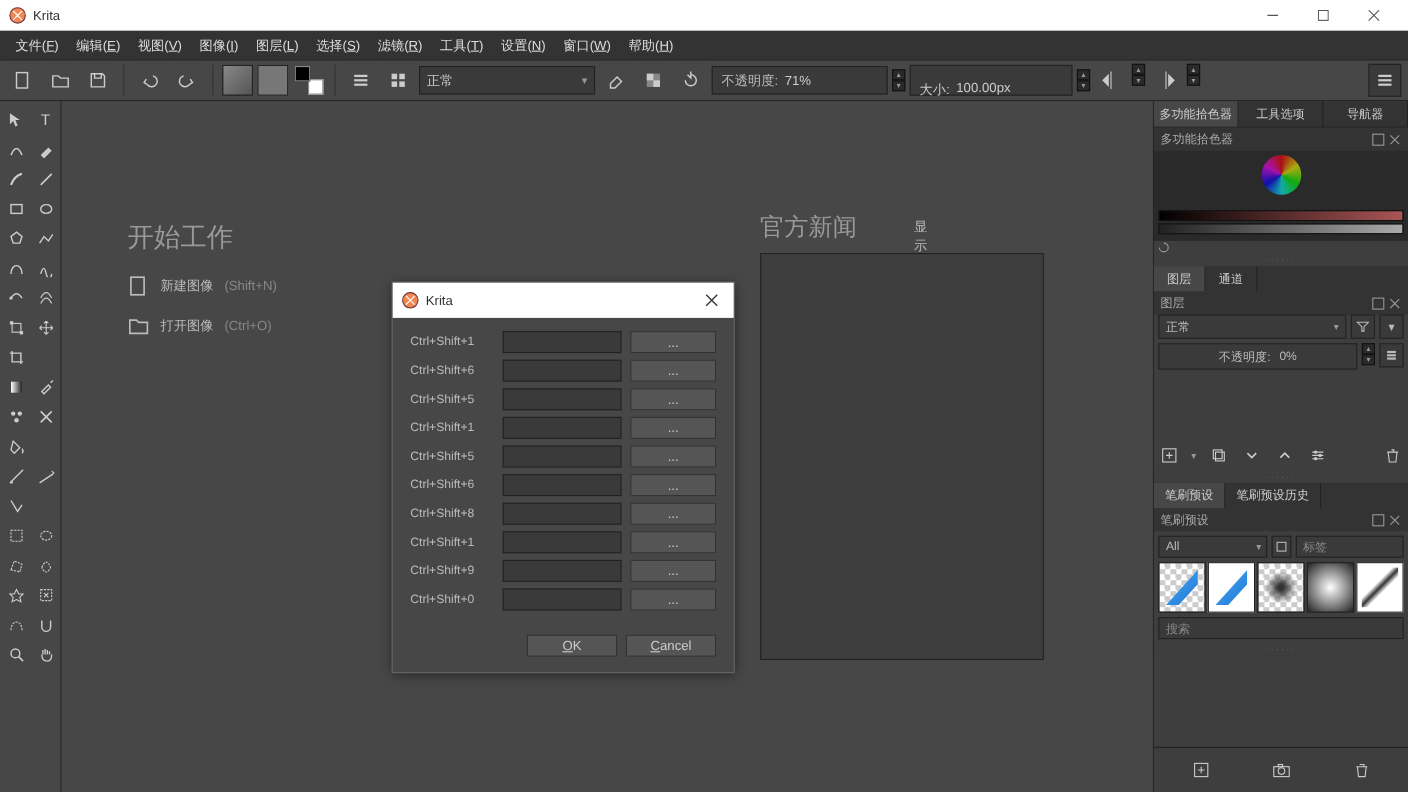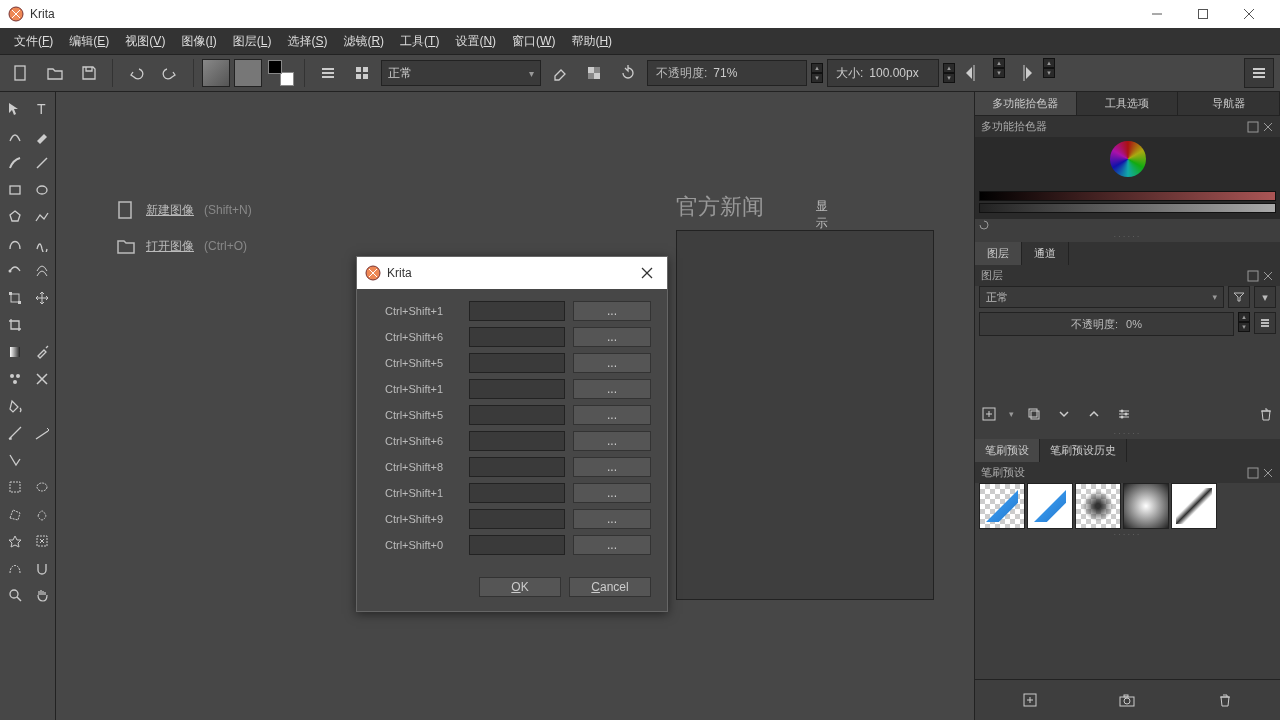--- a/index.html
+++ b/index.html
@@ -23,57 +23,57 @@
 .tsep { width: 1px; height: 28px; background: #333; margin: 0 4px; }
 .swatch { width: 28px; height: 28px; background: linear-gradient(135deg, #888, #555); border: 1px solid #222; }
 .swatch2 { width: 28px; height: 28px; background: #777; border: 1px solid #222; }
 .fgbg { position: relative; width: 30px; height: 30px; }
 .fgbg .fg { position: absolute; top: 2px; left: 2px; width: 14px; height: 14px; background: #000; border: 1px solid #888; }
 .fgbg .bg { position: absolute; bottom: 2px; right: 2px; width: 14px; height: 14px; background: #fff; border: 1px solid #888; }
 .compselect { width: 160px; height: 26px; background: #3a3a3a; border: 1px solid #222; display: flex; align-items: center; padding: 0 6px; color: #ccc; font-size: 12px; position: relative; }
 .compselect::after { content: "▾"; position: absolute; right: 6px; color: #999; font-size: 10px; }
 .opacitybox { display: flex; align-items: center; height: 26px; background: #3a3a3a; border: 1px solid #222; padding: 0 8px; gap: 6px; width: 160px; }
 .opacitybox .lbl { color: #bbb; font-size: 12px; }
-.sizebox { display: flex; align-items: center; height: 26px; background: #3a3a3a; border: 1px solid #222; padding: 13px 8px; gap: 6px; width: 112px; }
+.sizebox { display: flex; align-items: flex-start; height: 26px; background: #3a3a3a; border: 1px solid #222; padding: 13px 8px; gap: 6px; width: 148px; }
 .spinner { width: 12px; display: flex; flex-direction: column; }
 .spinner div { height: 10px; font-size: 7px; text-align: center; color: #999; background: #2a2a2a; border: 1px solid #111; }
 .flipicons { display: flex; gap: 4px; }
 .flipicon { width: 30px; height: 30px; display: flex; align-items: center; justify-content: center; }
 .spacer { flex: 1; }
 .menuicon { width: 30px; height: 30px; background: #3a3a3a; border: 1px solid #222; display: flex; align-items: center; justify-content: center; }
 
 
 .main { display: flex; height: calc(720px - 28px - 26px - 38px); }
 .toolpanel { width: 56px; background: #474747; border-right: 1px solid #222; padding: 4px 2px; }
 .toolgrid { display: grid; grid-template-columns: 1fr 1fr; gap: 2px; }
 .tool { width: 25px; height: 25px; display: flex; align-items: center; justify-content: center; color: #ccc; }
 .canvas { flex: 1; background: #474747; position: relative; }
-.rightpanel { width: 306px; background: #3e3e3e; border-left: 1px solid #222; display: flex; flex-direction: column; }
+.rightpanel { width: 232px; background: #3e3e3e; border-left: 1px solid #222; display: flex; flex-direction: column; }
 
 
 .start-block { position: absolute; left: 60px; top: 108px; }
 .start-title { font-size: 24px; color: #999; margin-bottom: 18px; font-weight: normal; }
 .start-item { display: flex; align-items: center; gap: 10px; margin-bottom: 16px; color: #bbb; }
 .start-item .icon { width: 20px; height: 20px; }
-.start-item .label { text-decoration: underline; }
+.start-item .label { }
 .start-item .shortcut { color: #888; }
-.news-block { position: absolute; left: 620px; top: 100px; }
+.news-block { position: absolute; left: 635px; top: 100px; }
 .news-title { font-size: 22px; color: #999; font-weight: normal; }
 .news-check { display: flex; align-items: center; gap: 6px; color: #bbb; font-size: 12px; position: absolute; left: 130px; top: 6px; }
 .news-check .box { width: 12px; height: 12px; background: #555; border: 1px solid #222; }
 .news-panel { position: absolute; left: 0; top: 38px; width: 258px; height: 370px; background: #3e3e3e; border: 1px solid #222; }
 .hidden-text { position: absolute; left: 540px; top: 270px; color: #888; font-size: 12px; }
 
 
 .dialog { position: absolute; left: 300px; top: 164px; width: 312px; background: #474747; border: 1px solid #666; box-shadow: 0 2px 10px rgba(0,0,0,0.5); }
 .dialog-title { background: #fff; height: 32px; display: flex; align-items: center; padding: 0 8px; color: #333; }
 .dialog-title .logo { width: 16px; height: 16px; margin-right: 6px; }
 .dialog-title .txt { flex: 1; font-size: 12px; }
 .dialog-title .close { width: 24px; height: 24px; display: flex; align-items: center; justify-content: center; }
-.dialog-body { padding: 12px 16px 8px 28px; }
+.dialog-body { padding: 12px 16px 8px 16px; }
 .dlgrow { display: flex; align-items: center; gap: 8px; margin-bottom: 6px; }
 .dlgrow .lbl { width: 76px; color: #bbb; font-size: 11px; }
 .dlgrow .input { flex: 1; height: 20px; background: #3a3a3a; border: 1px solid #222; }
 .dlgrow .browse { width: 78px; height: 20px; background: #555; border: 1px solid #333; display: flex; align-items: center; justify-content: center; color: #ccc; font-size: 12px; }
 .dialog-footer { display: flex; justify-content: flex-end; gap: 8px; padding: 8px 16px 14px; }
 .dlgbtn { width: 82px; height: 20px; background: #555; border: 1px solid #333; color: #ccc; font-size: 12px; display: flex; align-items: center; justify-content: center; }
 .dlgbtn u { text-decoration: underline; }
 
 
 .rtabs { display: flex; background: #333; border-bottom: 1px solid #222; }
@@ -468,20 +468,21 @@
       <div class="tool">
           <svg width="16" height="16" viewBox="0 0 16 16">
             <path d="M5 8 v-4 m2 4 v-5 m2 5 v-4 m2 4 v-3 M4 8 q0 6 5 6 q4 0 4 -6" fill="none" stroke="#ccc" stroke-width="1.2"></path>
           </svg>
         </div>
     </div>
   </div>
 
   <div class="canvas">
     <div class="start-block">
+      <div class="start-title">开始工作</div>
       <div class="start-item">
         <svg class="icon" width="20" height="20" viewBox="0 0 20 20">
             <rect x="3" y="2" width="12" height="16" fill="none" stroke="#bbb" stroke-width="1.5"></rect>
           </svg>
         <span class="label">新建图像</span>
         <span class="shortcut">(Shift+N)</span>
       </div>
       <div class="start-item">
         <svg class="icon" width="20" height="20" viewBox="0 0 20 20">
             <path d="M2 5 h6 l2 2 h8 v10 h-16 z" fill="none" stroke="#bbb" stroke-width="1.5"></path>
@@ -699,35 +700,45 @@
       <div class="icons">
           <svg class="smicon" viewBox="0 0 12 12">
             <rect x="1" y="1" width="10" height="10" fill="none" stroke="#999"></rect>
           </svg>
           <svg class="smicon" viewBox="0 0 12 12">
             <line x1="2" y1="2" x2="10" y2="10" stroke="#999"></line>
             <line x1="10" y1="2" x2="2" y2="10" stroke="#999"></line>
           </svg>
         </div>
     </div>
+    <div class="brush-filter">
+      <div class="brush-sel">All</div>
+      <div style="width:18px;height:20px;background:#3a3a3a;border:1px solid #222;display:flex;align-items:center;justify-content:center">
+          <svg width="10" height="10" viewBox="0 0 10 10">
+            <rect x="1" y="1" width="8" height="8" fill="none" stroke="#bbb"></rect>
+          </svg>
+        </div>
+      <div class="brush-label">标签</div>
+    </div>
     <div class="brush-grid">
       <div class="brush-thumb" style="background:repeating-conic-gradient(#ccc 0 25%,#fff 0 50%) 0 0/10px 10px;position:relative">
           <div style="position:absolute;inset:6px;background:linear-gradient(135deg,#4af,#27c);clip-path:polygon(0 100%,100% 0,100% 40%,40% 100%)"></div>
         </div>
       <div class="brush-thumb" style="background:#fff;position:relative">
           <div style="position:absolute;inset:6px;background:linear-gradient(135deg,#4af,#27c);clip-path:polygon(0 100%,100% 0,100% 40%,40% 100%)"></div>
         </div>
       <div class="brush-thumb" style="background:repeating-conic-gradient(#ccc 0 25%,#fff 0 50%) 0 0/10px 10px;position:relative">
           <div style="position:absolute;inset:4px;background:radial-gradient(circle,#333 10%,transparent 60%)"></div>
         </div>
       <div class="brush-thumb" style="background:radial-gradient(circle,#fff,#222)"></div>
       <div class="brush-thumb" style="background:#fff;position:relative">
           <div style="position:absolute;inset:4px;background:linear-gradient(135deg,transparent 40%,#333 50%,transparent 60%)"></div>
         </div>
     </div>
+    <div class="brush-search">搜索</div>
     <div class="dots">······</div>
     <div class="snap-area"></div>
     <div class="status-btns">
       <div class="status-btn">
           <svg width="18" height="18" viewBox="0 0 18 18">
             <rect x="3" y="3" width="12" height="12" fill="none" stroke="#ccc"></rect>
             <line x1="9" y1="6" x2="9" y2="12" stroke="#ccc"></line>
             <line x1="6" y1="9" x2="12" y2="9" stroke="#ccc"></line>
           </svg>
         </div>

